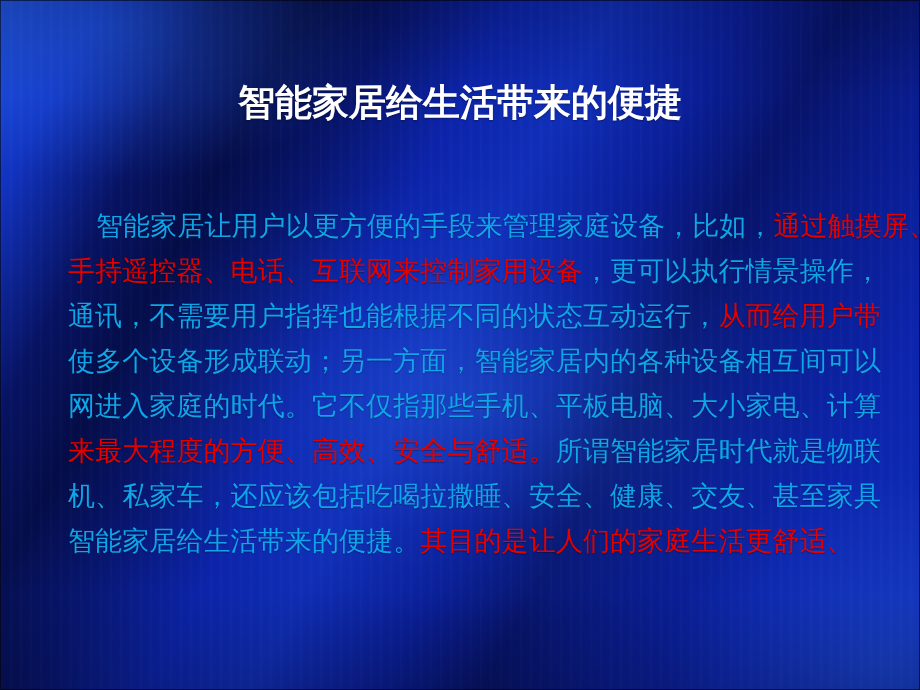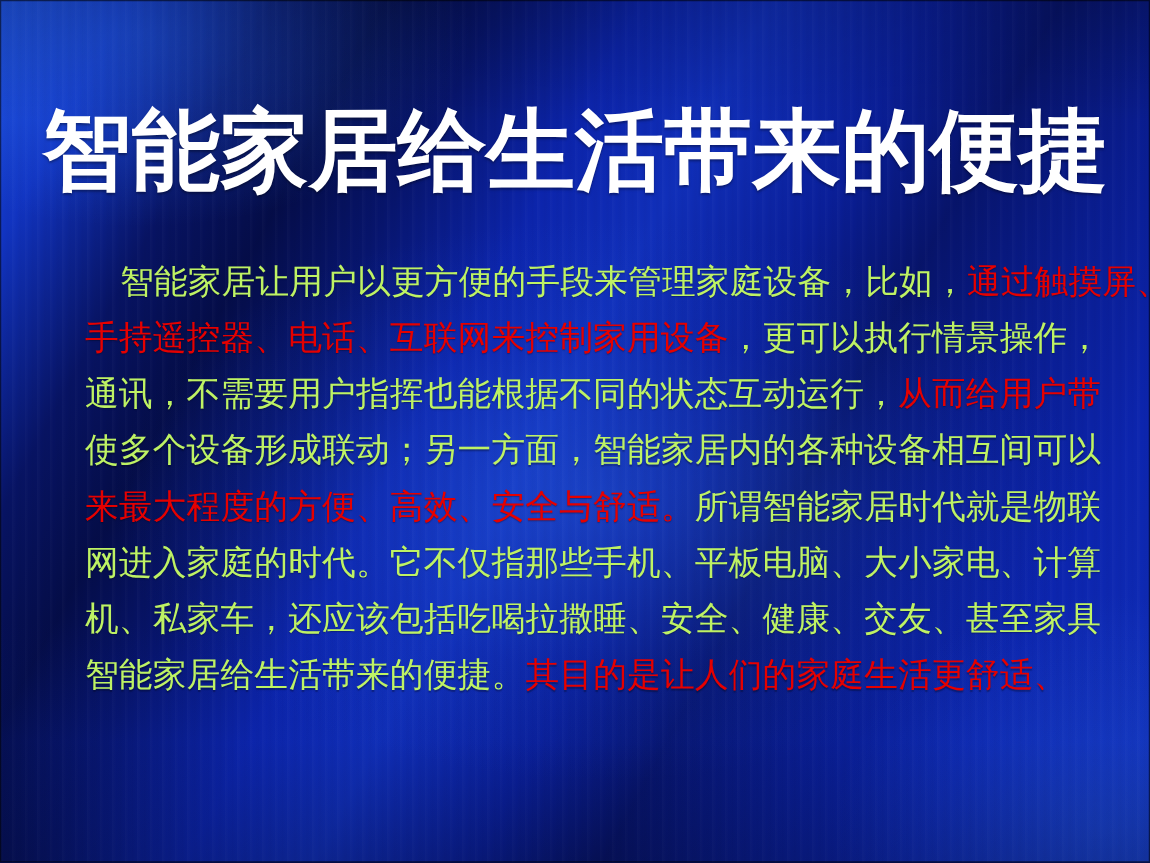--- a/index.html
+++ b/index.html
@@ -101,21 +101,21 @@
     width: 100%;
     height: 100%;
   }
   .slide-title {
     position: absolute;
     top: 84px;
     left: 0;
     width: 920px;
     text-align: center;
     color: #ffffff;
-    font-size: 71px;
+    font-size: 37px;
     font-weight: bold;
     letter-spacing: 0px;
     line-height: 1.05;
     white-space: nowrap;
     text-shadow: 0 1px 2px rgba(0,0,0,0.35);
   }
   .body-block {
     position: absolute;
     top: 203px;
     left: 68px;
@@ -126,21 +126,21 @@
     line-height: 45px;
     color: #ffffff;
     white-space: nowrap;
     letter-spacing: 0.1px;
     text-shadow: 0 1px 1px rgba(0,0,0,0.30);
   }
   .body-line.indent {
     text-indent: 28px;
   }
   .seg-red { color: #e50000; }
-  .seg-white { color: #bef264; }
+  .seg-white { color: #0ea5e9; }
 </style>
 </head>
 <body>
 
 <div id="slide">
 
   <div class="bg-layer bg-base"></div>
   <div class="bg-layer bg-diag"></div>
   <div class="bg-layer bg-glow"></div>
   <div class="bg-layer bg-streaks"></div>
@@ -149,20 +149,20 @@
 
   <div class="content">
 
     <div class="slide-title">智能家居给生活带来的便捷</div>
 
     <div class="body-block">
         <div class="body-line indent"><span class="seg-white">智能家居让用户以更方便的手段来管理家庭设备，比如，</span><span class="seg-red">通过触摸屏、</span></div>
         <div class="body-line"><span class="seg-red">手持遥控器、电话、互联网来控制家用设备</span><span class="seg-white">，更可以执行情景操作，</span></div>
         <div class="body-line"><span class="seg-white">通讯，不需要用户指挥也能根据不同的状态互动运行，</span><span class="seg-red">从而给用户带</span></div>
         <div class="body-line"><span class="seg-white">使多个设备形成联动；另一方面，智能家居内的各种设备相互间可以</span></div>
+        <div class="body-line"><span class="seg-white">网进入家庭的时代。它不仅指那些手机、平板电脑、大小家电、计算</span></div>
         <div class="body-line"><span class="seg-red">来最大程度的方便、高效、安全与舒适。</span><span class="seg-white">所谓智能家居时代就是物联</span></div>
-        <div class="body-line"><span class="seg-white">网进入家庭的时代。它不仅指那些手机、平板电脑、大小家电、计算</span></div>
         <div class="body-line"><span class="seg-white">机、私家车，还应该包括吃喝拉撒睡、安全、健康、交友、甚至家具</span></div>
         <div class="body-line"><span class="seg-white">智能家居给生活带来的便捷。</span><span class="seg-red">其目的是让人们的家庭生活更舒适、</span></div>
       </div>
 
   </div>
 </div>
 
 </body></html>

